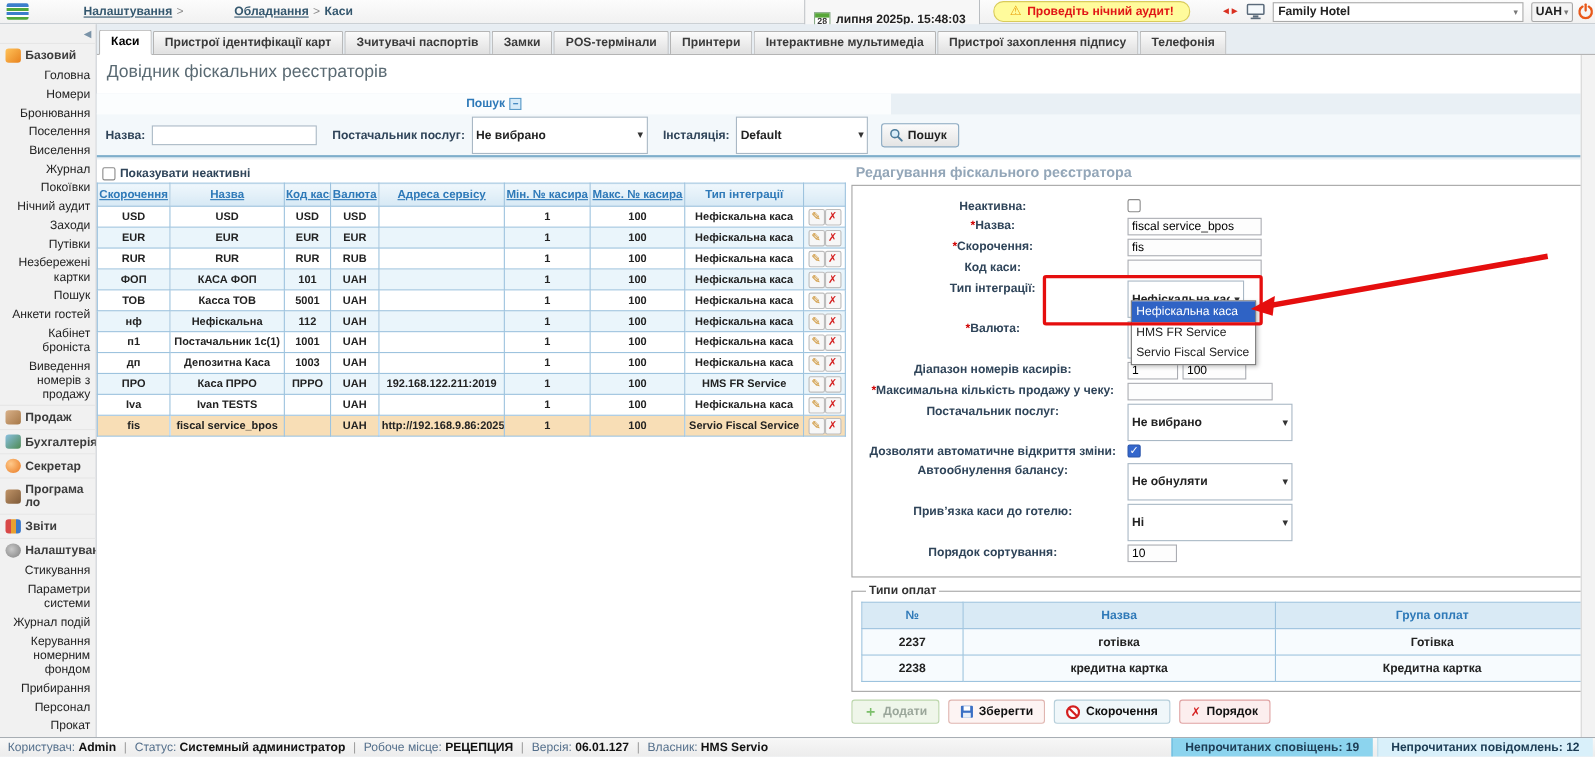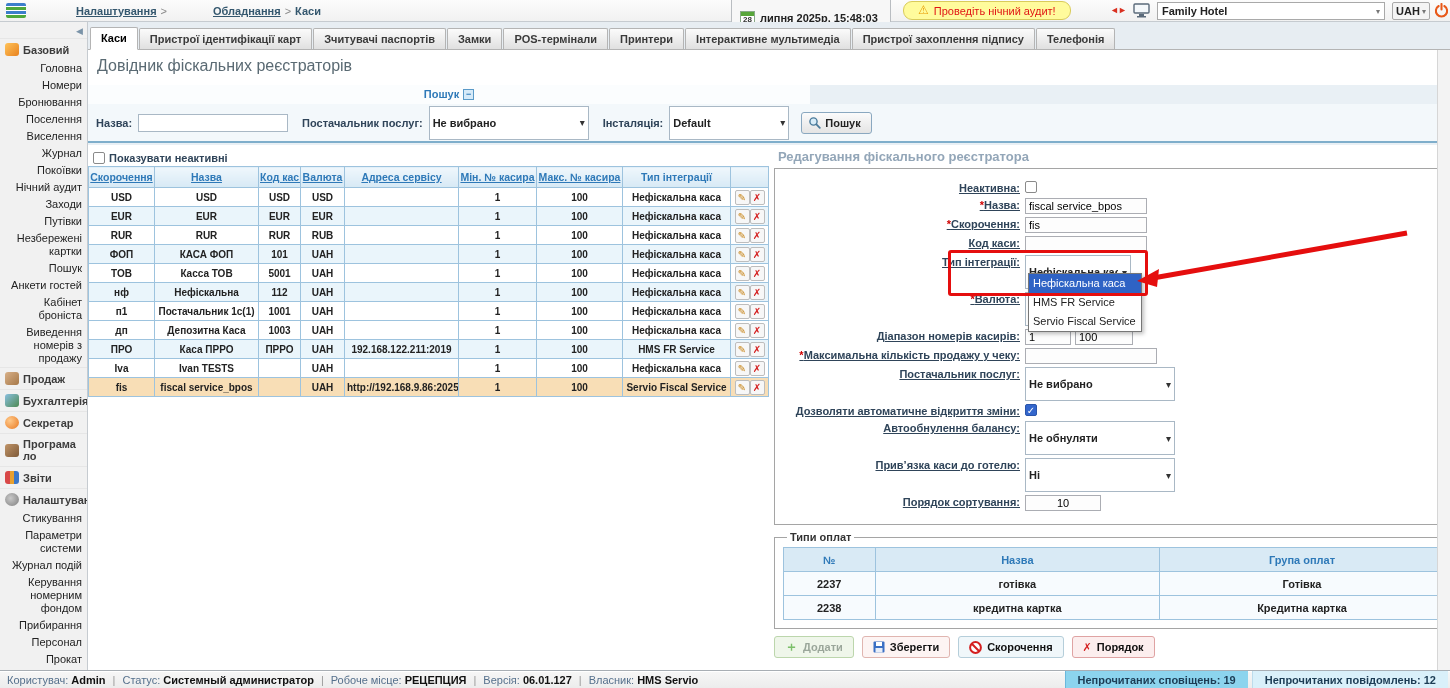--- a/index.html
+++ b/index.html
@@ -21,21 +21,21 @@
   .crumbs .crumb-link { text-decoration:underline; cursor:pointer;padding-left:42px; }
   .crumbs .sep { color:#888; font-weight:normal; }
   .datebox { position:absolute; left:731px; top:0; height:36px; padding:1px 12px 0 8px;
     border:1px solid #B9BDC1; border-top:none; border-radius:0 0 9px 9px; background:#F7F7F7;
     display:flex; gap:5px; align-items:center; font-weight:bold; color:#222; cursor:pointer; }
   .cal { display:inline-block; width:15px; height:14px; background:#FFF; border:1px solid #8A8; position:relative;
     font-size:8px; text-align:center; line-height:15px; font-weight:bold; color:#333; }
   .cal::before { content:""; position:absolute; left:0; top:0; width:100%; height:4px; background:#57A639; }
   .audit { position:absolute; left:903px; top:1px; height:19px; padding:2px 14px;
     background:#FFFB9C; border:1px solid #D9CB5B; border-radius:9px; display:flex; gap:5px; align-items:center; cursor:pointer; }
-  .audit .txt { color:#E01515; font-weight:normal; }
+  .audit .txt { color:#E01515; font-weight:bold; }
   .warn { color:#E89B00; font-size:12px; line-height:11px; }
   .swap { position:absolute; left:1110px; top:5px; color:#D93020; font-size:9px; letter-spacing:-1px; cursor:pointer; }
   .swap::before { content:"◄►"; }
   .monitor { position:absolute; left:1133px; top:3px; cursor:pointer; }
   .hotel-sel { position:absolute; left:1157px; top:2px; width:228px; height:18px; background:#FFF;
     border:1px solid #A9A9A9; display:flex; align-items:center; justify-content:space-between;
     padding:0 4px; font-weight:bold; cursor:pointer; }
   .dd-arrow { color:#777; font-size:8px; }
   .uah-sel { position:absolute; left:1392px; top:2px; width:38px; height:18px; background:#F4F4F4;
     border:1px solid #A9A9A9; border-radius:2px; display:flex; align-items:center; justify-content:center;
@@ -112,21 +112,21 @@
   .icon-btn.edit { color:#C8861A; }
   .icon-btn.edit::before { content:"✎"; }
   .icon-btn.del { color:#D41F1F; }
   .icon-btn.del::before { content:"✗"; font-weight:bold; }
 
   
   .editor { position:absolute; left:686px; top:97px; width:751px; }
   .editor-title { font-size:13px; font-weight:bold; color:#93A6B8; padding:2px 0 4px 4px; }
   .formbox { border:1px solid #A5A5A5; padding:12px 10px 10px 10px; width:751px; }
   .frow { display:flex; align-items:flex-start; margin-bottom:3px; position:relative; }
-  .frow .lbl { width:240px; text-align:right; padding-right:5px; font-weight:bold; color:#2F4459; line-height:14px;text-decoration:underline; }
+  .frow .lbl { width:240px; text-align:center; padding-right:5px; font-weight:bold; color:#2F4459; line-height:14px; }
   .star { color:#D00000; }
   .finput { height:16px; border:1px solid #ABADB3; background:#FDFDFD; padding:0 3px; font-size:11px; }
   .fsel { height:17px; }
   .rangewrap { display:flex; gap:4px; }
 
   .popup { position:absolute; left:243px; top:18px; width:114px; background:#FFF;
     border:1px solid #777; box-shadow:2px 2px 4px rgba(0,0,0,.25); z-index:30; }
   .popup .opt { height:19px; line-height:19px; padding:0 4px; white-space:nowrap; cursor:pointer; }
   .popup .opt.selopt { background:#2F63C5; color:#FFF; }
   .redrect { position:absolute; left:163px; top:-5px; width:200px; height:46px;
@@ -542,21 +542,21 @@
 
         <div class="frow">
           <span class="lbl">Прив’язка каси до готелю:</span>
           <div class="sel fsel" style="width:150px">
             <span class="v">Ні</span>
           </div>
         </div>
 
         <div class="frow">
           <span class="lbl">Порядок сортування:</span>
-          <input class="finput" style="width: 76px; text-align: center;" value="10">
+          <input class="finput" style="width: 45px;" value="10">
         </div>
       </div>
 
       <fieldset class="payments">
         <legend>Типи оплат</legend>
         <table class="paytable">
           <colgroup>
               <col style="width:90px">
               <col style="width:280px">
               <col style="width:280px">

